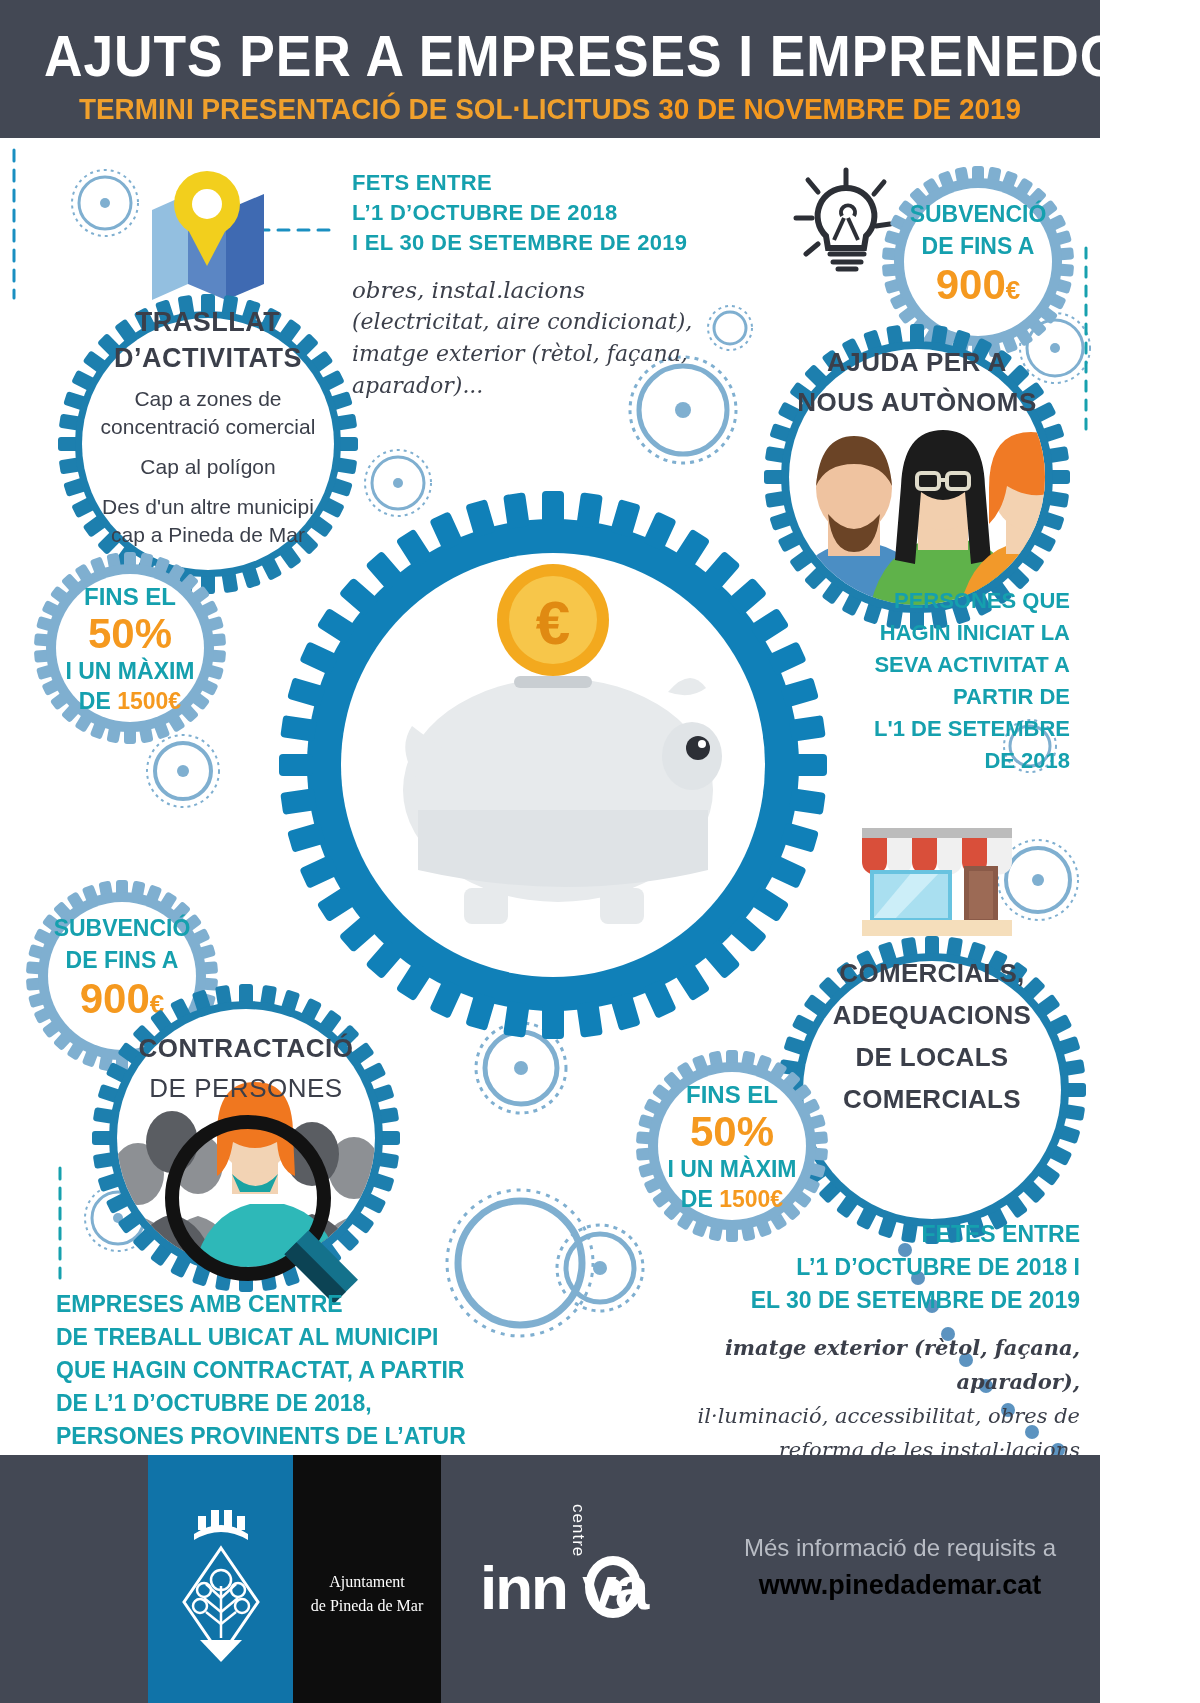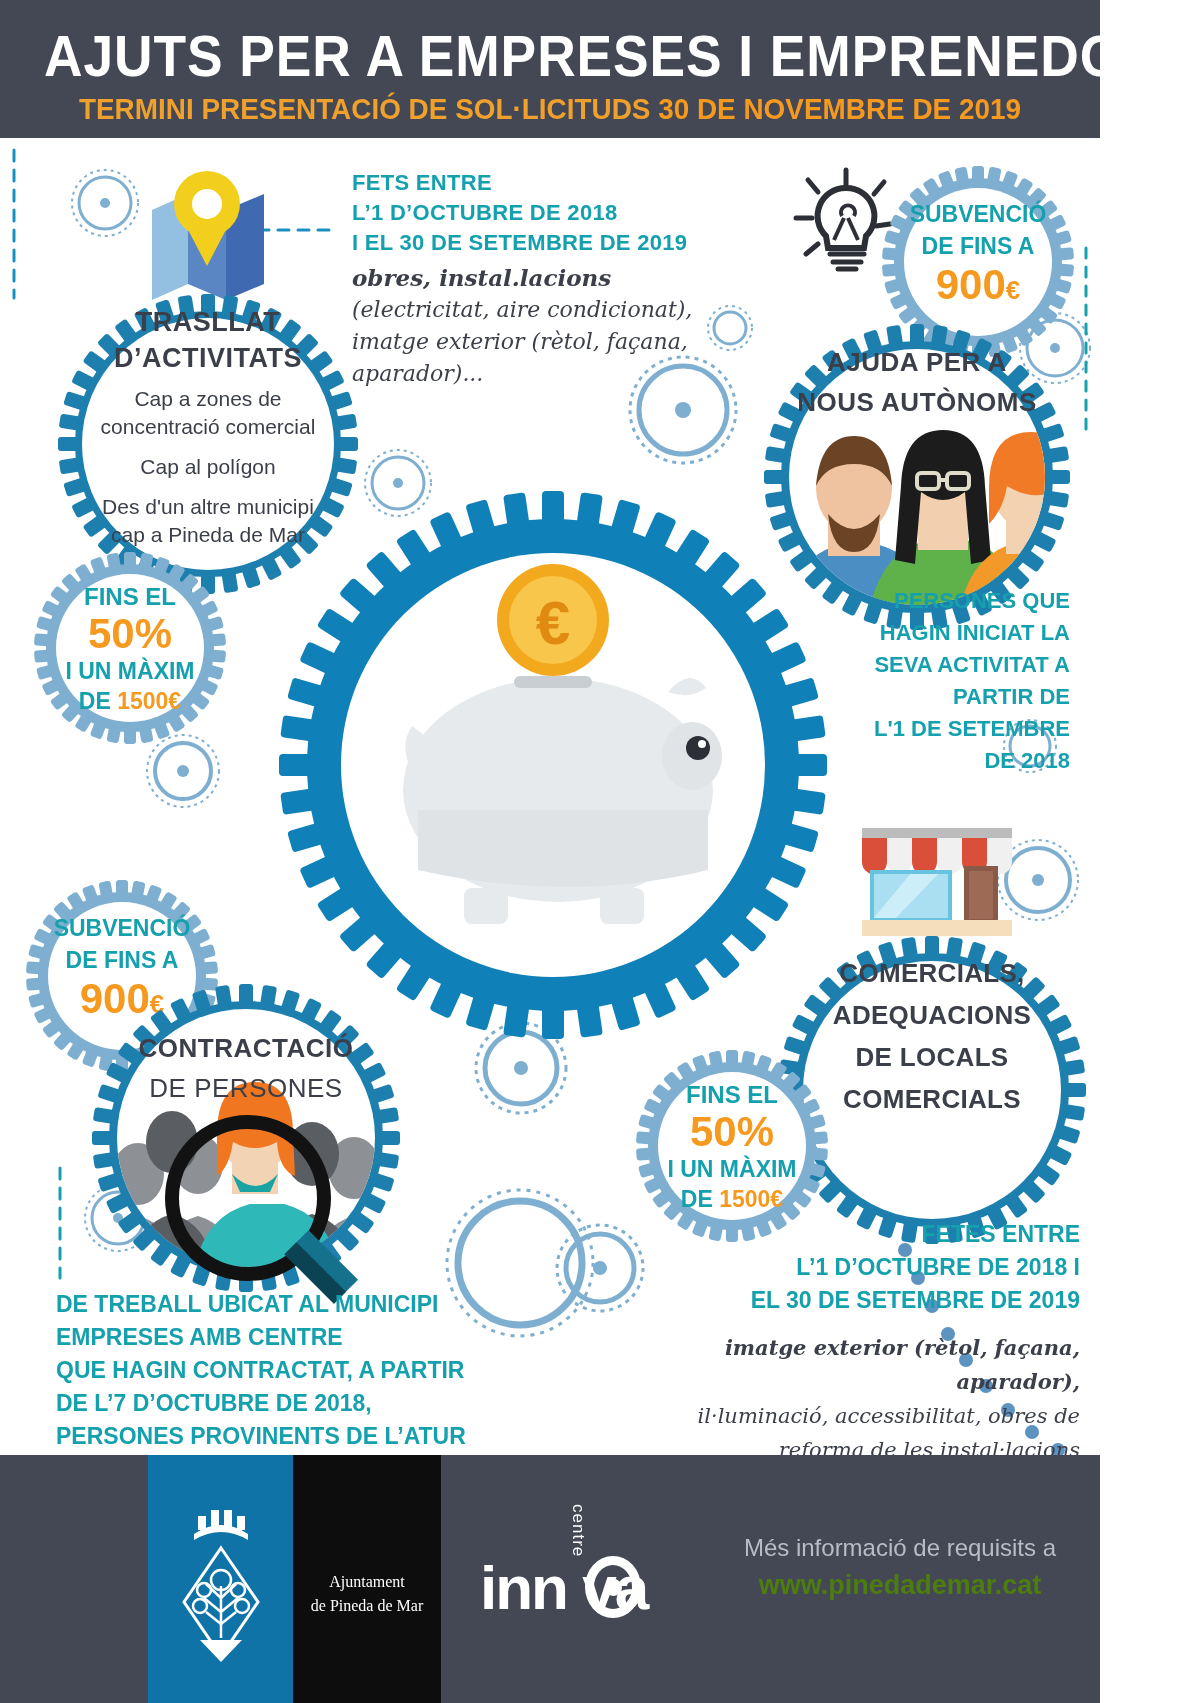--- a/index.html
+++ b/index.html
@@ -55,21 +55,21 @@
   .innova-o:after {
     content:""; position:absolute; left:50%; top:50%; width:17px; height:17px;
     margin:-8px 0 0 -8px; background:#fff; border-radius:50%;
   }
   #footer-info {
     position:absolute; left:700px; top:1528px; width:400px; text-align:center;
     color:#b8bcc4; font-size:24px; line-height:40px;
   }
   #footer-url {
     position:absolute; left:700px; top:1570px; width:400px; text-align:center;
-    color:#4d7c0f; font-size:27px; font-weight:bold;
+    color:#000000; font-size:27px; font-weight:bold;
   }
 
   
   .abs { position:absolute; }
   .teal { color:#15a0ae; }
   .orange { color:#f5991f; }
   .script {
     font-family:"DejaVu Serif", serif; font-style:italic; color:#3b3f4a;
   }
   svg { display:block; overflow:visible; }
@@ -311,21 +311,21 @@
   <div style="font-size:21px;line-height:28px;">Cap al polígon</div>
   <div style="height:12px"></div>
   <div style="font-size:21px;line-height:28px;">Des d'un altre municipi</div>
   <div style="font-size:21px;line-height:28px;">cap a Pineda de Mar</div>
 </div>
 
 <div class="abs" style="left:352px; top:168px; width:360px;">
   <div class="teal nowrapline" style="font-size:22px;font-weight:bold;line-height:30px;letter-spacing:0.3px;">FETS ENTRE</div>
   <div class="teal nowrapline" style="font-size:22px;font-weight:bold;line-height:30px;letter-spacing:0.3px;">L’1 D’OCTUBRE DE 2018</div>
   <div class="teal nowrapline" style="font-size:22px;font-weight:bold;line-height:30px;letter-spacing:0.3px;">I EL 30 DE SETEMBRE DE 2019</div>
-  <div class="script" style="font-size:23px;font-weight:bold;line-height:32px;margin-top:4px;">obres, instal.lacions</div>
+  <div class="script" style="font-size:23px;font-weight:normal;line-height:32px;margin-top:16px;">obres, instal.lacions</div>
   <div class="script" style="font-size:22px;line-height:32px;">(electricitat, aire condicionat),</div>
   <div class="script" style="font-size:22px;line-height:32px;">imatge exterior (rètol, façana,</div>
   <div class="script" style="font-size:22px;line-height:32px;">aparador)...</div>
 </div>
 
 <svg class="abs" style="left:30px; top:548px;" width="200" height="200" viewBox="0 0 200 200">
   <g fill="#7fafd0">
       <g id="b1teeth" transform="translate(100,100)">
         <rect x="-6" y="-96" width="12" height="16" rx="3" transform="rotate(0 0 0)"></rect>
         <rect x="-6" y="-96" width="12" height="16" rx="3" transform="rotate(10.588235294117647 0 0)"></rect>
@@ -671,24 +671,24 @@
     <rect x="132" y="137" width="70" height="17" fill="#0c4354"></rect>
   </g>
 </svg>
 
 <div class="circ-text" style="left:96px; top:1028px; width:300px;">
   <div style="font-size:26px;font-weight:bold;line-height:40px;letter-spacing:0.5px;">CONTRACTACIÓ</div>
   <div style="font-size:26px;font-weight:normal;line-height:40px;letter-spacing:0.5px;">DE PERSONES</div>
 </div>
 
 <div class="abs" style="left:56px; top:1288px; width:470px;">
+  <div class="teal nowrapline" style="font-size:23px;font-weight:bold;line-height:33px;">EMPRESES AMB CENTRE</div>
   <div class="teal nowrapline" style="font-size:23px;font-weight:bold;line-height:33px;">DE TREBALL UBICAT AL MUNICIPI</div>
-  <div class="teal nowrapline" style="font-size:23px;font-weight:bold;line-height:33px;">EMPRESES AMB CENTRE</div>
   <div class="teal nowrapline" style="font-size:23px;font-weight:bold;line-height:33px;">QUE HAGIN CONTRACTAT, A PARTIR</div>
-  <div class="teal nowrapline" style="font-size:23px;font-weight:bold;line-height:33px;">DE L’7 D’OCTUBRE DE 2018,</div>
+  <div class="teal nowrapline" style="font-size:23px;font-weight:bold;line-height:33px;">DE L’1 D’OCTUBRE DE 2018,</div>
   <div class="teal nowrapline" style="font-size:23px;font-weight:bold;line-height:33px;">PERSONES PROVINENTS DE L’ATUR</div>
 </div>
 
 <svg class="abs" style="left:852px; top:822px;" width="170" height="120" viewBox="0 0 170 120">
   <rect x="10" y="6" width="150" height="10" fill="#bcbcbc"></rect>
   <g>
     <path d="M10 16 h25 v24 a12 12 0 0 1 -25 0 z" fill="#d94f3a"></path>
     <path d="M35 16 h25 v24 a12 12 0 0 1 -25 0 z" fill="#f0f0f0"></path>
     <path d="M60 16 h25 v24 a12 12 0 0 1 -25 0 z" fill="#d94f3a"></path>
     <path d="M85 16 h25 v24 a12 12 0 0 1 -25 0 z" fill="#f0f0f0"></path>

